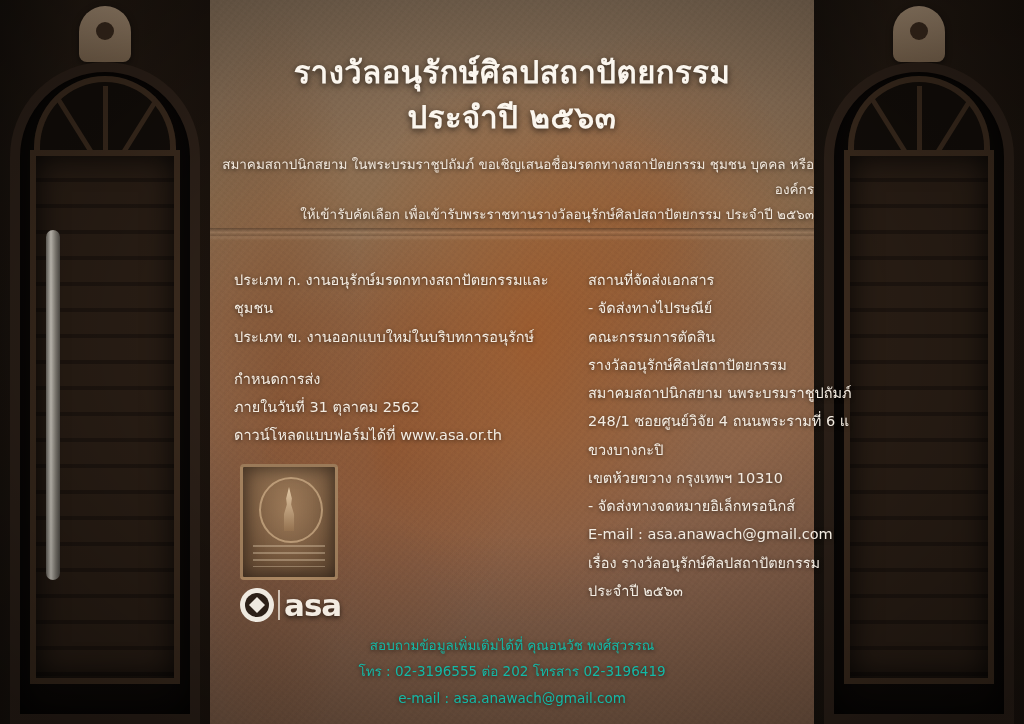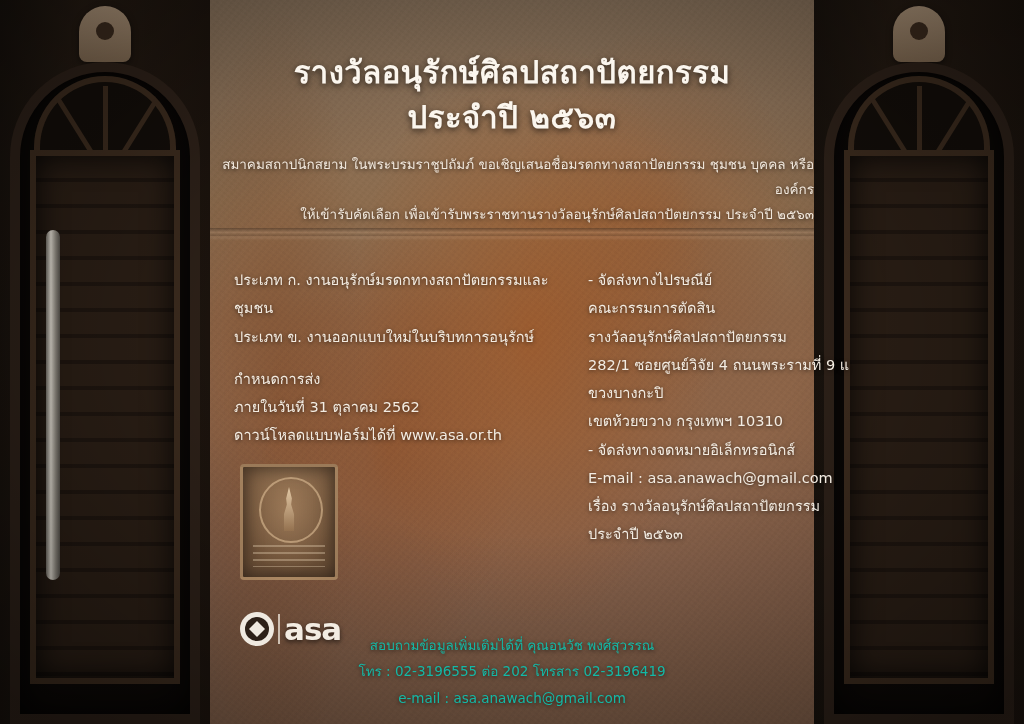--- a/index.html
+++ b/index.html
@@ -239,21 +239,21 @@
   }
   .emblem .plaque-lines {
     position: absolute;
     bottom: 10px; left: 10px; right: 10px;
     height: 22px;
     background: repeating-linear-gradient(180deg, rgba(235,215,185,.35) 0 2px, rgba(0,0,0,0) 2px 7px);
   }
 
   .asa-logo {
     position: absolute;
-    top: 612px;
+    top: 588px;
     left: 240px;
     display: flex;
     align-items: center;
     gap: 4px;
   }
   .asa-mark {
     width: 34px; height: 34px;
     border-radius: 50%;
     background: #efe9e0;
     position: relative;
@@ -344,24 +344,26 @@
     <div class="col-left">
       <div>ประเภท ก. งานอนุรักษ์มรดกทางสถาปัตยกรรมและชุมชน</div>
       <div>ประเภท ข. งานออกแบบใหม่ในบริบทการอนุรักษ์</div>
       <div class="block-gap"></div>
       <div>กำหนดการส่ง</div>
       <div>ภายในวันที่ 31 ตุลาคม 2562</div>
       <div>ดาวน์โหลดแบบฟอร์มได้ที่ www.asa.or.th</div>
     </div>
 
     <div class="col-right">
+      <div>สถานที่จัดส่งเอกสาร</div>
       <div>- จัดส่งทางไปรษณีย์</div>
       <div>คณะกรรมการตัดสิน</div>
       <div>รางวัลอนุรักษ์ศิลปสถาปัตยกรรม</div>
-      <div>282/1 ซอยศูนย์วิจัย 4 ถนนพระรามที่ 9 ​แ</div>
+      <div>สมาคมสถาปนิกสยาม นพระบรมราชูปถัมภ์</div>
+      <div>248/1 ซอยศูนย์วิจัย 4 ถนนพระรามที่ 6 ​แ</div>
       <div>ขวงบางกะปิ</div>
       <div>เขตห้วยขวาง กรุงเทพฯ 10310</div>
       <div>- จัดส่งทางจดหมายอิเล็กทรอนิกส์</div>
       <div>E-mail : asa.anawach@gmail.com</div>
       <div>เรื่อง รางวัลอนุรักษ์ศิลปสถาปัตยกรรม</div>
       <div>ประจำปี ๒๕๖๓</div>
     </div>
 
     <div class="emblem">
       <div class="oval"></div>

